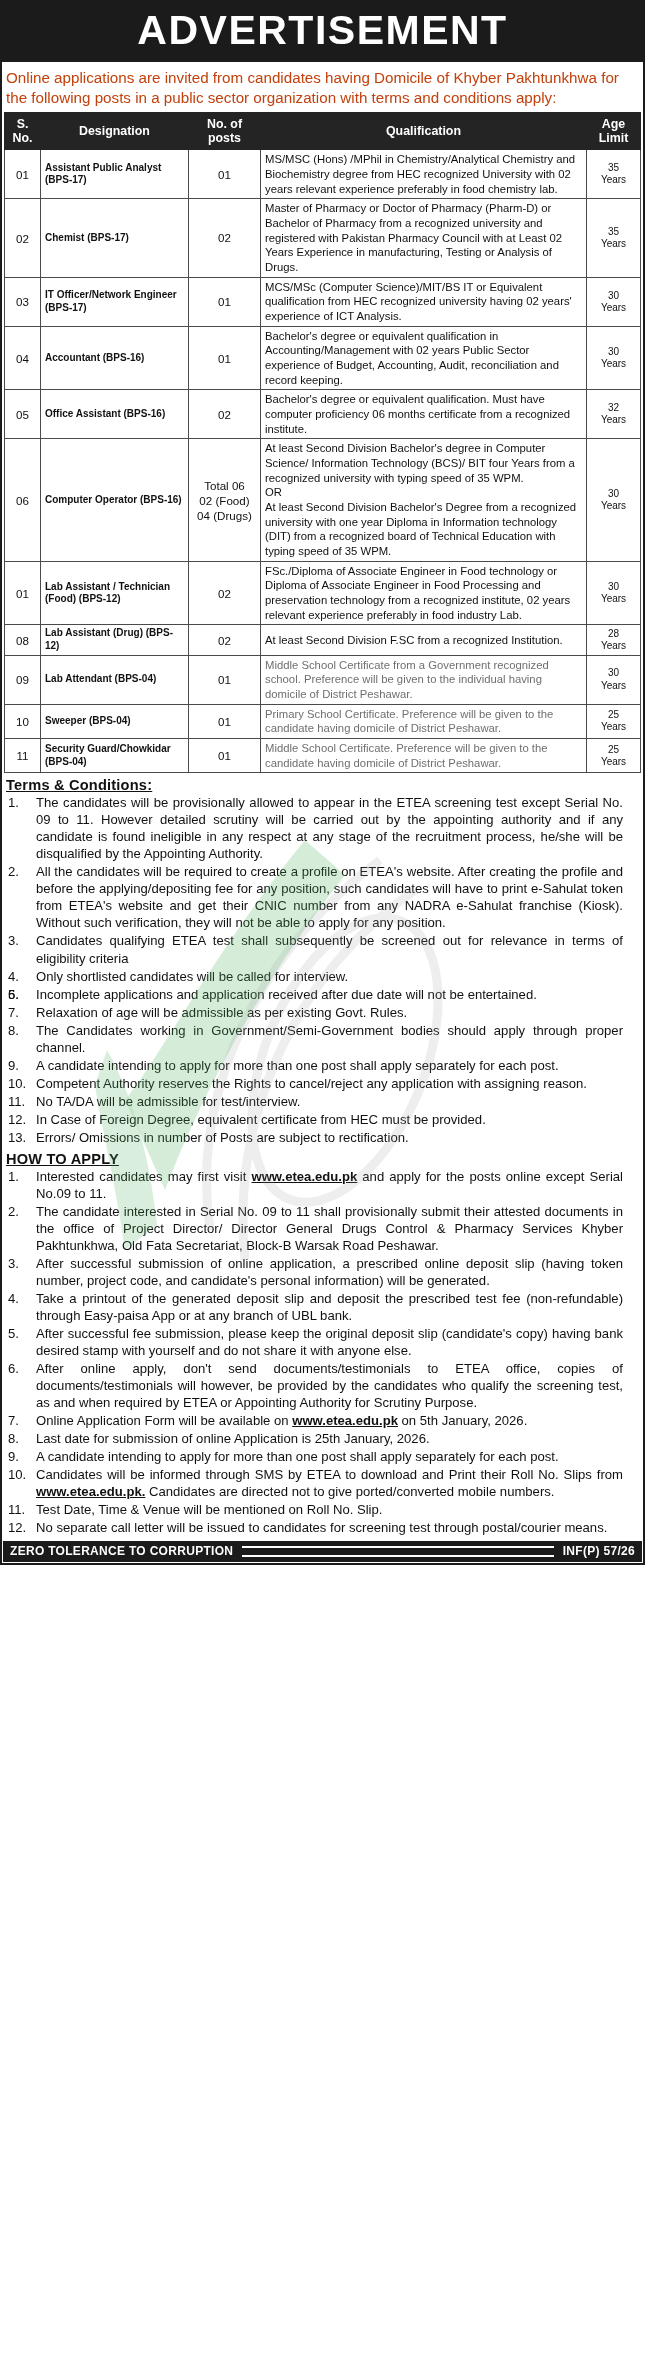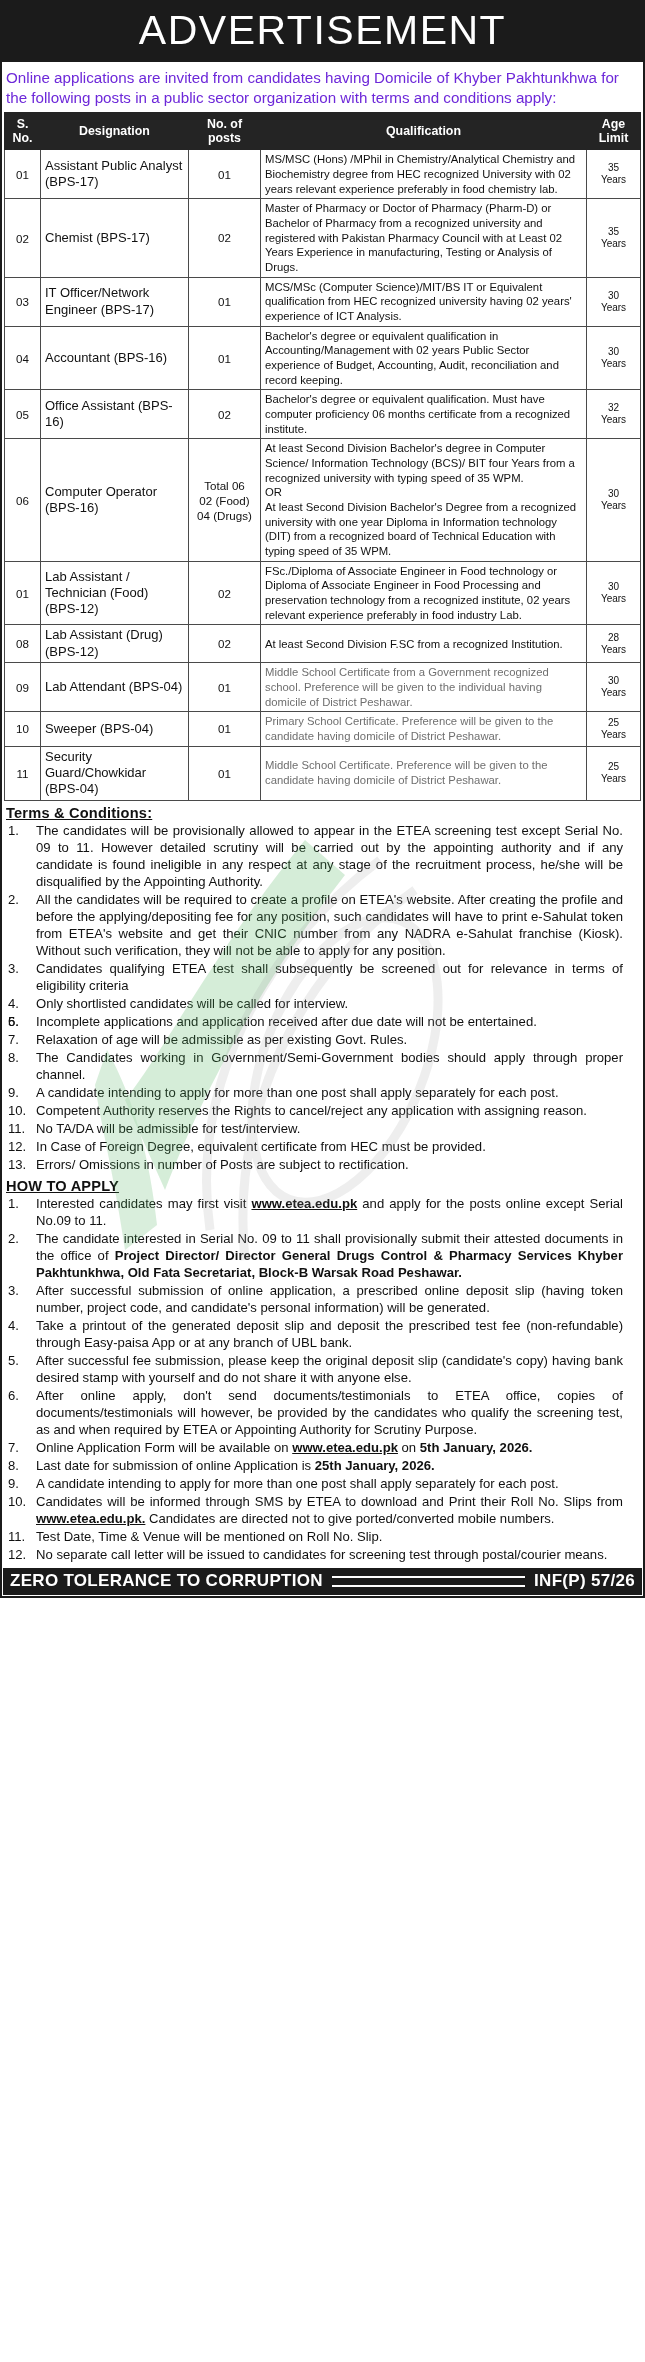--- a/index.html
+++ b/index.html
@@ -15,33 +15,33 @@
     position:relative;
     background:#fff;
     overflow:hidden;
   }
   
   .banner{
     background:#1b1b1b;
     color:#ffffff;
     text-align:center;
     font-size:41px;
-    font-weight:normal;
+    font-weight:bold;
     letter-spacing:1.5px;
     line-height:1.12;
     padding:6px 0 8px 0;
     margin:2px 2px 0 2px;
   }
   
   .intro{
     font-size:15.2px;
     line-height:1.32;
     padding:6px 5px 4px 6px;
     font-weight:500;
-    color:#6d28d9;
+    color:#c2410c;
     border-radius:16px;
   }
   
   table.jobs{
     border-collapse:collapse;
     width:637px;
     margin:0 4px 0 4px;
     table-layout:fixed;
   }
   table.jobs th,table.jobs td{
@@ -58,21 +58,21 @@
     line-height:1.14;
     padding:4px 2px;
     border:1px solid #242424;
   }
   .col-sno{width:36px;}
   .col-desig{width:148px;}
   .col-posts{width:72px;}
   .col-qual{width:auto;}
   .col-age{width:54px;}
   td.c-sno{text-align:center;font-size:11.6px;}
-  td.c-desig{font-size:13px;line-height:1.26;}
+  td.c-desig{font-size:10px;line-height:1.26;font-weight:bold;}
   td.c-posts{text-align:center;font-size:11.6px;line-height:1.3;}
   td.c-qual{font-size:11.3px;line-height:1.30;margin-left:8px;}
   td.c-age{text-align:center;font-size:10px;line-height:1.22;}
   td.c-age .num{display:block;}
   td.c-age .yrs{display:block;}
   .faded{color:#6f6f6f;}
   
   .section{
     padding:1px 22px 0 6px;
   }
@@ -97,32 +97,32 @@
     text-align:justify;
   }
   ol.tc li .n{
     position:absolute;
     left:2px;
     top:0;
     width:24px;
     text-align:left;
     font-size:13.1px;
   }
-  .b{font-weight:bold;}
+  .b{font-weight:normal;}
   .u{text-decoration:underline;font-weight:bold;}
   
   .footer{
     margin:5px 3px 3px 3px;
     background:#1b1b1b;
     color:#ffffff;
     display:flex;
     align-items:center;
     justify-content:space-between;
     padding:3px 7px 4px 7px;
-    font-size:17px;
+    font-size:12px;
     font-weight:bold;
     letter-spacing:.3px;
   }
   .footer .rule{
     flex:1 1 auto;
     height:7px;
     margin:0 9px;
     border-top:2px solid #ffffff;
     border-bottom:2px solid #ffffff;
   }

